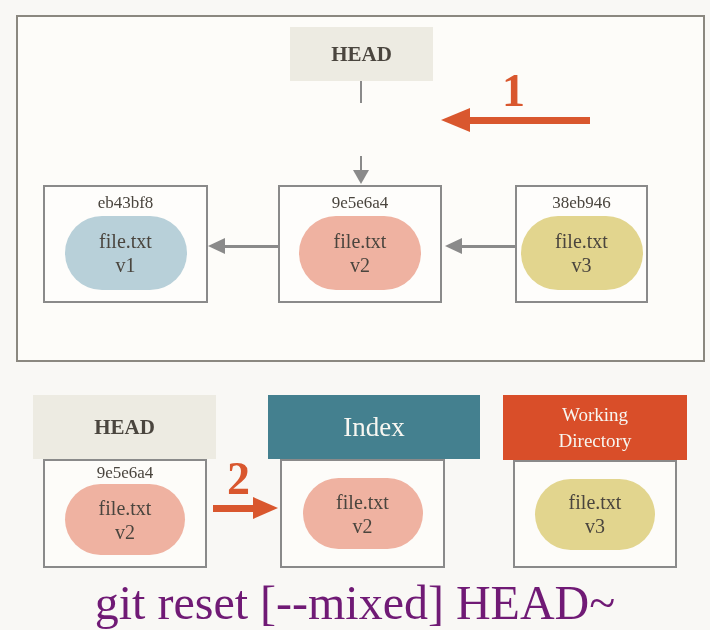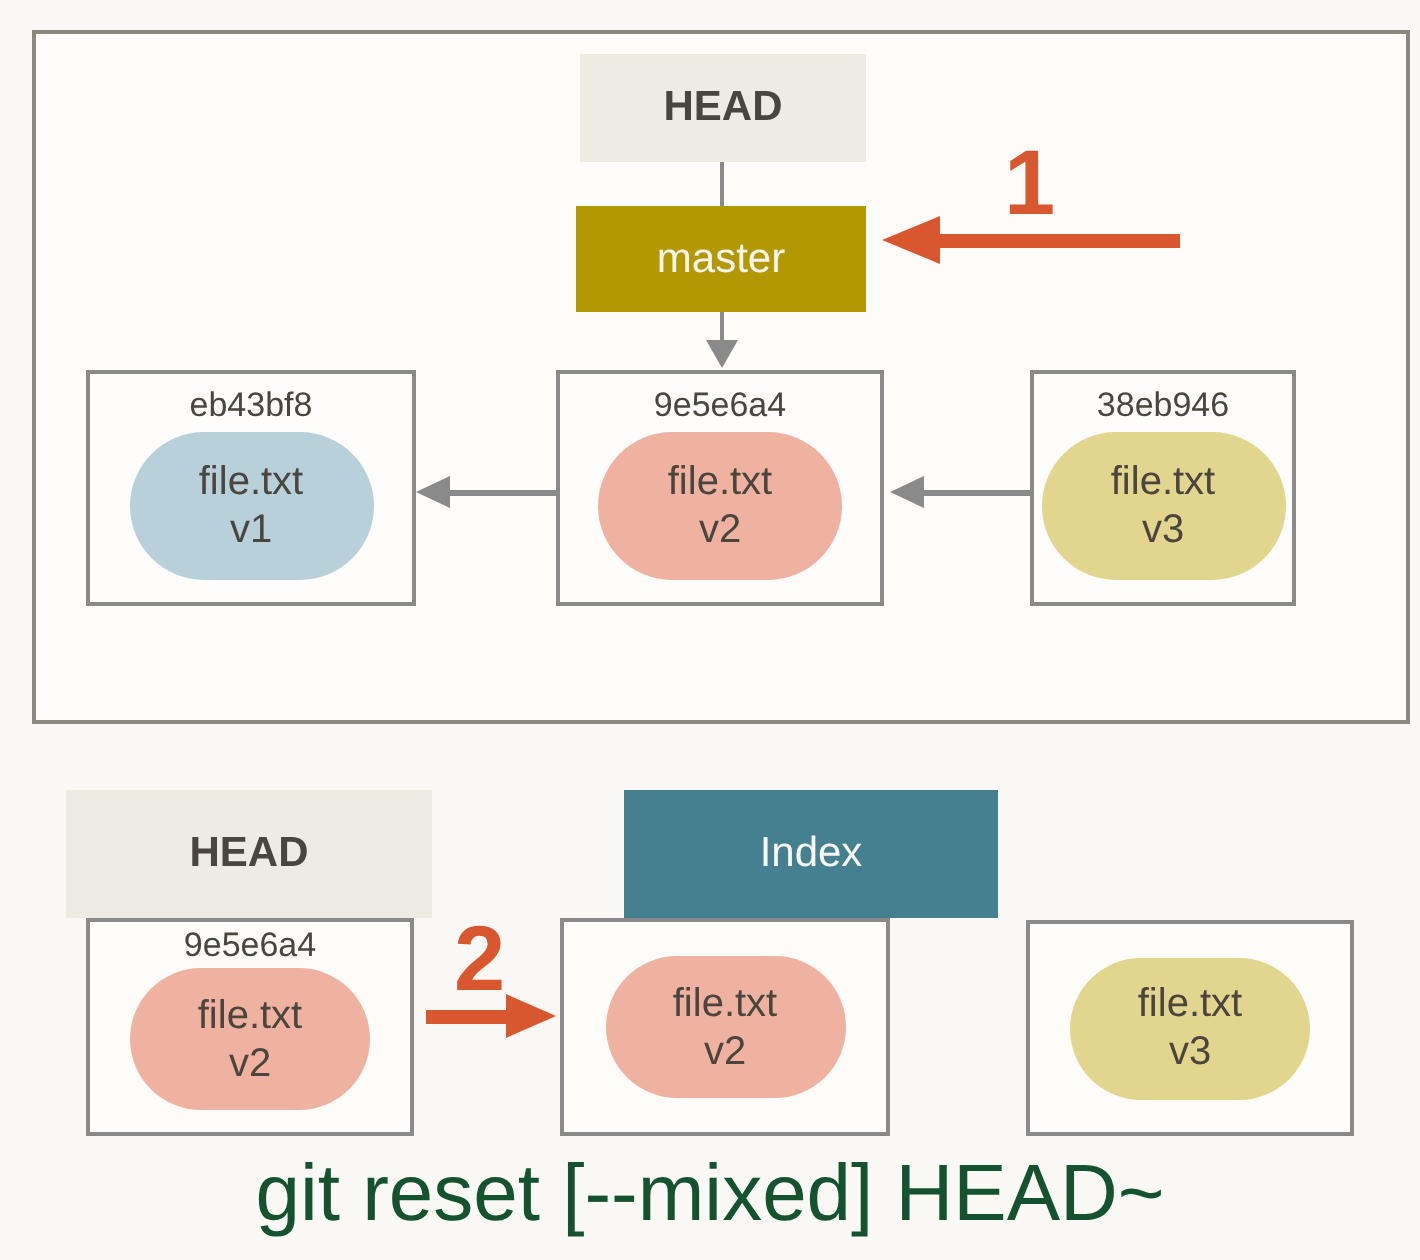--- a/index.html
+++ b/index.html
@@ -1,19 +1,19 @@
 <!DOCTYPE html>
 <html><head>
 <meta charset="utf-8">
 <style>
   html,body{margin:0;padding:0;background:#f9f8f5;}
   .canvas{
     position:relative;width:710px;height:630px;overflow:hidden;
     background:#f9f8f5;
-    font-family:Liberation Sans, sans-serif;
+    font-family:Liberation Serif, serif;
     color:#4a453e;
   }
   .abs{position:absolute;}
 
   
   .repo-box{left:16px;top:15px;width:685px;height:343px;border:2px solid #8b8880;background:#fdfcf9;}
   .repo-label{left:30px;top:330px;font-size:21px;letter-spacing:.5px;}
 
   .head-top{left:290px;top:27px;width:143px;height:54px;background:#edebe2;
     display:flex;align-items:center;justify-content:center;font-size:21px;font-weight:700;}
@@ -50,58 +50,55 @@
   
   .step-num{font-size:46px;font-weight:700;color:#d9572e;line-height:1;}
   .step1{left:502px;top:68px;}
   .r1-line{left:468px;top:117px;width:122px;height:7px;background:#d9572e;}
   .r1-head{left:441px;top:108px;width:0;height:0;
     border-top:12px solid transparent;border-bottom:12px solid transparent;border-right:29px solid #d9572e;}
 
   
   .area-header{top:395px;height:64px;display:flex;align-items:center;justify-content:center;text-align:center;}
   .hdr-head{left:33px;width:183px;background:#edebe2;font-size:21px;font-weight:700;color:#4a453e;}
-  .hdr-index{left:268px;width:187px;background:#44808f;font-size:21px;color:#f7f6f1;margin-left:44px;}
+  .hdr-index{left:268px;width:212px;background:#44808f;font-size:27px;color:#f7f6f1;}
   .hdr-workdir{left:503px;width:184px;height:65px;background:#d94e29;font-size:19px;color:#f7f6f1;line-height:1.35;}
   .hdr-workdir .wrap{width:130px;}
 
   .area-box{top:459px;height:109px;background:#fdfcf9;border:2px solid #8a8a8a;box-sizing:border-box;
     display:flex;flex-direction:column;align-items:center;}
   .box-head{left:43px;width:164px;}
   .box-index{left:280px;width:165px;justify-content:center;}
   .box-workdir{left:513px;width:164px;top:460px;height:108px;justify-content:center;}
   .area-box .hash{margin-top:3px;}
   .area-box .blob{width:120px;height:71px;margin-top:3px;}
   .box-index .blob,.box-workdir .blob{margin-top:0;}
 
   
   .step2{left:227px;top:456px;}
   .r2-line{left:213px;top:505px;width:42px;height:7px;background:#d9572e;}
   .r2-head{left:253px;top:497px;width:0;height:0;
     border-top:11px solid transparent;border-bottom:11px solid transparent;border-left:25px solid #d9572e;}
 
   
-  .caption{left:30px;top:575px;width:650px;text-align:center;font-size:40px;color:#14532d;white-space:nowrap;}
+  .caption{left:30px;top:575px;width:650px;text-align:center;font-size:48px;color:#701a75;white-space:nowrap;}
 </style>
 </head>
 <body>
 
 <div class="canvas">
 
   <div class="abs repo-box"></div>
 
   <div class="abs head-top">
     <span>HEAD</span>
   </div>
 
   <div class="abs conn-head-master"></div>
 
-  <div class="abs master-box">
-    <span>master</span>
-  </div>
 
   <div class="abs conn-master-commit"></div>
   <div class="abs down-head"></div>
 
   <div class="abs commit commit-1">
     <div class="hash">eb43bf8</div>
     <div class="blob blob-blue">
       <span>file.txt</span>
       <span>v1</span>
     </div>
@@ -151,20 +148,23 @@
   <div class="abs area-header hdr-index">
     <span>Index</span>
   </div>
   <div class="abs area-box box-index">
     <div class="blob blob-pink">
       <span>file.txt</span>
       <span>v2</span>
     </div>
   </div>
 
+  <div class="abs area-header hdr-workdir">
+    <span class="wrap">Working Directory</span>
+  </div>
   <div class="abs area-box box-workdir">
     <div class="blob blob-yellow">
       <span>file.txt</span>
       <span>v3</span>
     </div>
   </div>
 
   <div class="abs caption">git reset [--mixed] HEAD~</div>
 
 </div>

